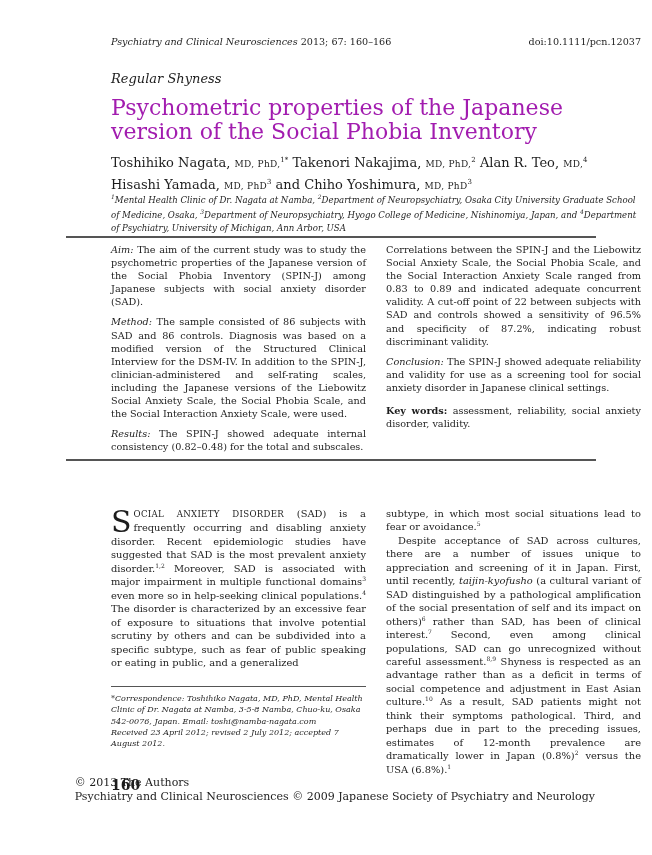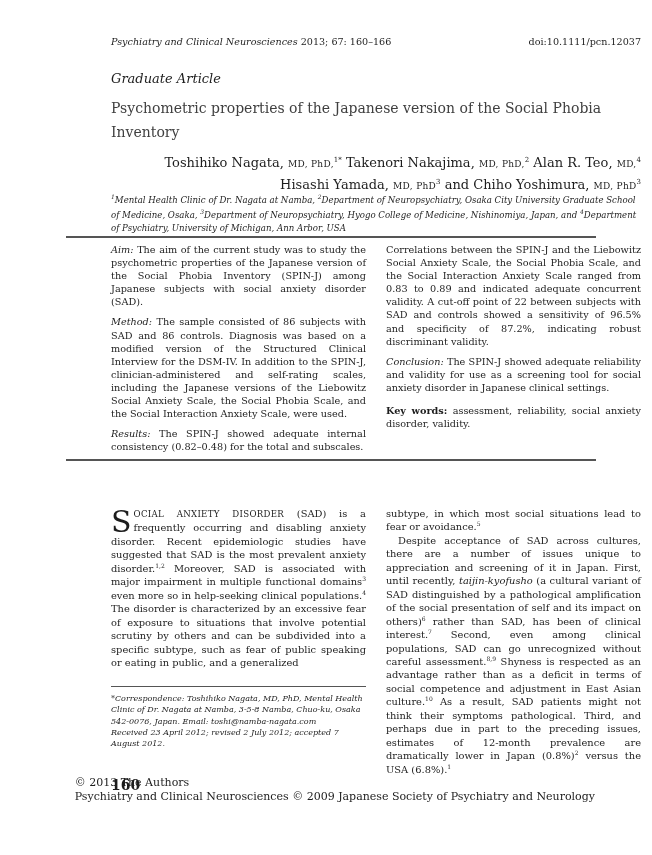--- a/index.html
+++ b/index.html
@@ -3,22 +3,22 @@
 <meta charset="utf-8">
 <style>
   html, body { margin: 0; padding: 0; background: #ffffff; }
   body { width: 652px; height: 855px; position: relative; overflow: hidden;
          font-family: "DejaVu Serif", "Liberation Serif", serif; color: #1d1d1d; }
   .abs { position: absolute; margin-left: 45px; }
   .running-head { top: 36px; left: 66px; width: 530px; height: 14px; font-size: 9.6px; }
   .running-head .journal { font-style: italic; position: absolute; left: 0; top: 0; }
   .running-head .doi { position: absolute; right: 0; top: 0; }
   .article-type { top: 71px; left: 66px; font-size: 13px; font-style: italic; }
-  .title { top: 96px; left: 66px; width: 530px; font-size: 14px; line-height: 24px; color: #404040; }
-  .authors { top: 152px; left: 66px; width: 530px; font-size: 13px; line-height: 17.5px; text-align: right; }
+  .title { top: 96px; left: 66px; width: 530px; font-size: 22px; line-height: 24px; color: #a21caf; }
+  .authors { top: 152px; left: 66px; width: 530px; font-size: 13px; line-height: 17.5px; }
   .authors .deg { font-size: 9px; letter-spacing: 0.3px; }
   .authors sup { font-size: 7px; }
   .affil { top: 191px; left: 66px; width: 530px; font-size: 8.6px; line-height: 12.4px; font-style: italic; }
   .affil sup { font-size: 6px; }
   .rule { position: absolute; left: 66px; width: 530px; height: 1.5px; background: #555; }
   .abstract-col { top: 243px; width: 255px; font-size: 9.7px; line-height: 13.1px; text-align: justify; }
   .abstract-col p { margin: 0 0 7px 0; }
   .abstract-col .lbl { font-style: italic; }
   .abstract-col .kw-lbl { font-weight: bold; font-style: normal; }
   .body-col { top: 507px; width: 255px; font-size: 9.9px; line-height: 13.45px; text-align: justify; }
@@ -33,21 +33,21 @@
   .copyright { top: 776px; right: 57px; font-size: 11px; line-height: 14px; }
 </style>
 </head>
 <body>
 
 <div class="abs running-head">
   <span class="journal"><span>Psychiatry and Clinical Neurosciences</span> <span style="font-style:normal">2013; 67: 160–166</span></span>
   <span class="doi">doi:10.1111/pcn.12037</span>
 </div>
 
-<div class="abs article-type">Graduate Article</div>
+<div class="abs article-type">Regular Shyness</div>
 
 <div class="abs title">Psychometric properties of the Japanese version of the Social Phobia Inventory</div>
 
 <div class="abs authors">
   <span><span>Toshihiko Nagata</span>, <span class="deg">MD, PhD,</span><sup>1*</sup></span>
   <span><span>Takenori Nakajima</span>, <span class="deg">MD, PhD,</span><sup>2</sup></span>
   <span><span>Alan R. Teo</span>, <span class="deg">MD,</span><sup>4</sup></span><br>
   <span><span>Hisashi Yamada</span>, <span class="deg">MD, PhD</span><sup>3</sup></span>
   <span>and</span>
   <span><span>Chiho Yoshimura</span>, <span class="deg">MD, PhD</span><sup>3</sup></span>

